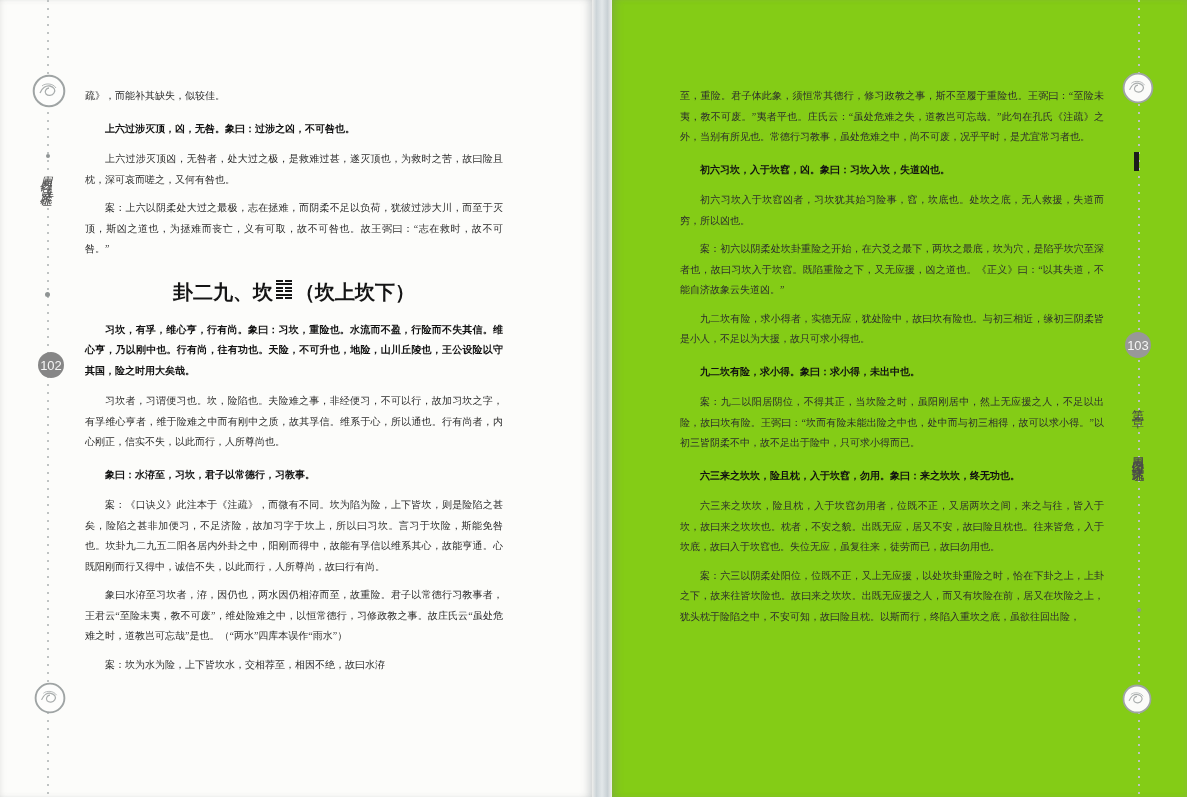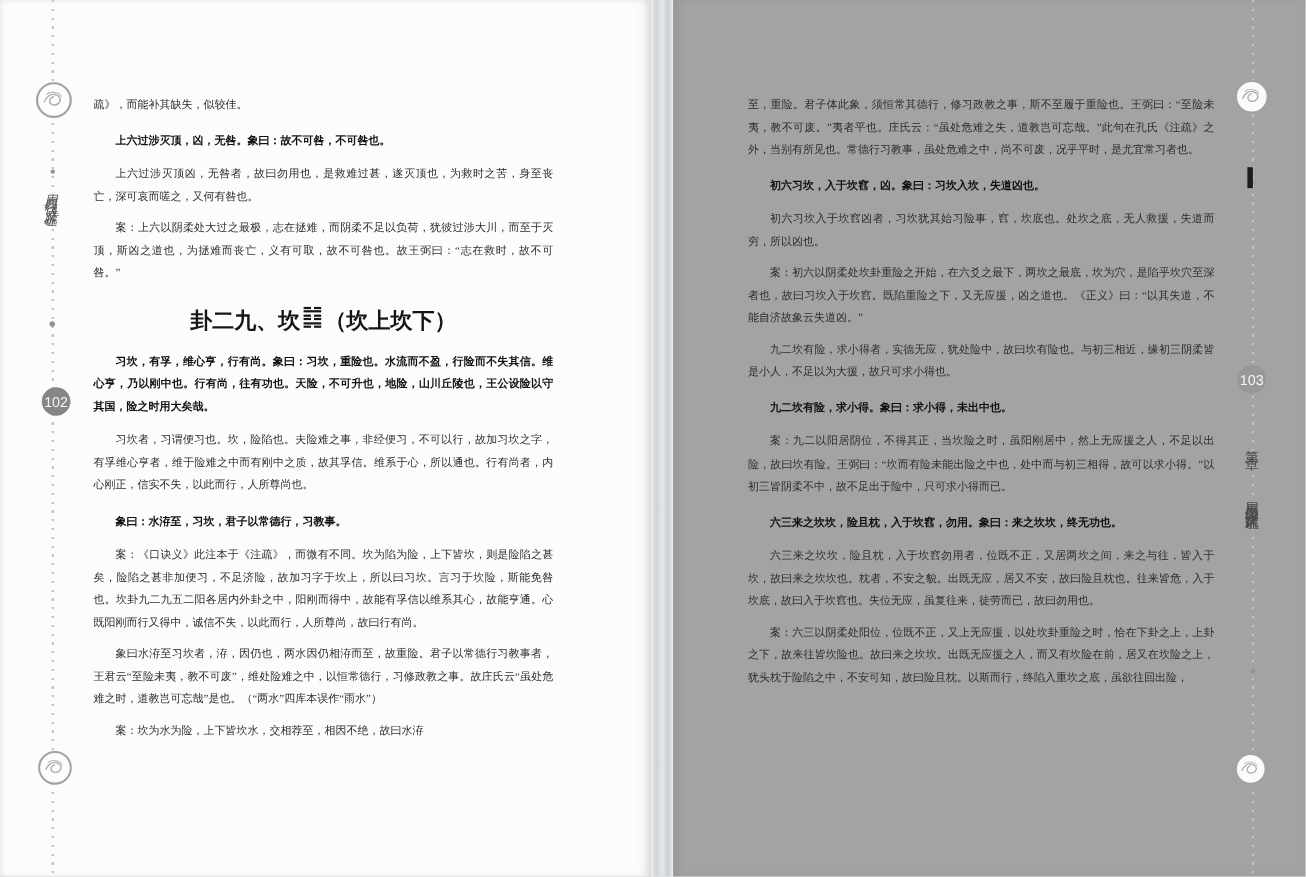--- a/index.html
+++ b/index.html
@@ -4,21 +4,21 @@
 <style>
   html,body{margin:0;padding:0;background:#dddddb;}
   .book{
     position:relative;width:1187px;height:797px;overflow:hidden;
     background:#ececea;
     font-family:"Liberation Serif","DejaVu Serif",serif;
   }
   .page{position:absolute;top:0;height:797px;}
   .page-left{left:0;width:592px;background:#fcfcfa;
     box-shadow:inset -7px 0 10px -5px rgba(110,120,128,.38), inset 3px 0 6px -3px rgba(150,150,150,.25);}
-  .page-right{left:612px;width:575px;background:#a3a3a3;
+  .page-right{left:612px;width:575px;background:#84cc16;
     box-shadow:inset 7px 0 10px -5px rgba(110,120,128,.38), inset -3px 0 6px -3px rgba(150,150,150,.25);}
   .spine{position:absolute;left:592px;top:0;width:20px;height:797px;
     background:linear-gradient(to right,#eeeeec 0%,#ccd4d8 22%,#e2e7e9 50%,#c8d0d4 78%,#f0f0ee 100%);}
   
   .dotline{position:absolute;top:0;width:2px;height:797px;
     background:repeating-linear-gradient(to bottom,#bfc3c3 0 2px,transparent 2px 8px);}
   .dot{position:absolute;border-radius:50%;background:#8f9494;}
   
   .seal{position:absolute;width:34px;height:34px;}
   
@@ -48,22 +48,22 @@
   .tab-mark{position:absolute;left:1134px;top:152px;width:5px;height:19px;background:#1c1c1c;}
 </style>
 </head>
 <body>
 
 <div class="book">
 
   <div class="page page-left">
     <div class="text-col text-col-left">
         <p class="para body flush">疏》，而能补其缺失，似较佳。</p>
-        <p class="para quote">上六过涉灭顶，凶，无咎。象曰：故不可咎，不可咎也。</p>
-        <p class="para body">上六过涉灭顶凶，无咎者，故曰勿用也，是救难过甚，遂灭顶也，为救时之苦，身至丧亡，深可哀而嗟之，又何有咎也。</p>
+        <p class="para quote">上六过涉灭顶，凶，无咎。象曰：过涉之凶，不可咎也。</p>
+        <p class="para body">上六过涉灭顶凶，无咎者，处大过之极，是救难过甚，遂灭顶也，为救时之苦，故曰险且枕，深可哀而嗟之，又何有咎也。</p>
         <p class="para body">案：上六以阴柔处大过之最极，志在拯难，而阴柔不足以负荷，犹彼过涉大川，而至于灭顶，斯凶之道也，为拯难而丧亡，义有可取，故不可咎也。故王弼曰：“志在救时，故不可咎。”</p>
         <div class="para heading"><span>卦二九、坎</span><span class="hexagram"><span class="hxline broken"></span><span class="hxline solid"></span><span class="hxline broken"></span><span class="hxline broken"></span><span class="hxline solid"></span><span class="hxline broken"></span></span><span>（坎上坎下）</span></div>
         <p class="para quote">习坎，有孚，维心亨，行有尚。象曰：习坎，重险也。水流而不盈，行险而不失其信。维心亨，乃以刚中也。行有尚，往有功也。天险，不可升也，地险，山川丘陵也，王公设险以守其国，险之时用大矣哉。</p>
         <p class="para body">习坎者，习谓便习也。坎，险陷也。夫险难之事，非经便习，不可以行，故加习坎之字，有孚维心亨者，维于险难之中而有刚中之质，故其孚信。维系于心，所以通也。行有尚者，内心刚正，信实不失，以此而行，人所尊尚也。</p>
         <p class="para quote">象曰：水洊至，习坎，君子以常德行，习教事。</p>
         <p class="para body">案：《口诀义》此注本于《注疏》，而微有不同。坎为陷为险，上下皆坎，则是险陷之甚矣，险陷之甚非加便习，不足济险，故加习字于坎上，所以曰习坎。言习于坎险，斯能免咎也。坎卦九二九五二阳各居内外卦之中，阳刚而得中，故能有孚信以维系其心，故能亨通。心既阳刚而行又得中，诚信不失，以此而行，人所尊尚，故曰行有尚。</p>
         <p class="para body">象曰水洊至习坎者，洊，因仍也，两水因仍相洊而至，故重险。君子以常德行习教事者，王君云“至险未夷，教不可废”，维处险难之中，以恒常德行，习修政教之事。故庄氏云“虽处危难之时，道教岂可忘哉”是也。（“两水”四库本误作“雨水”）</p>
         <p class="para body">案：坎为水为险，上下皆坎水，交相荐至，相因不绝，故曰水洊</p>
       </div>
   </div>

